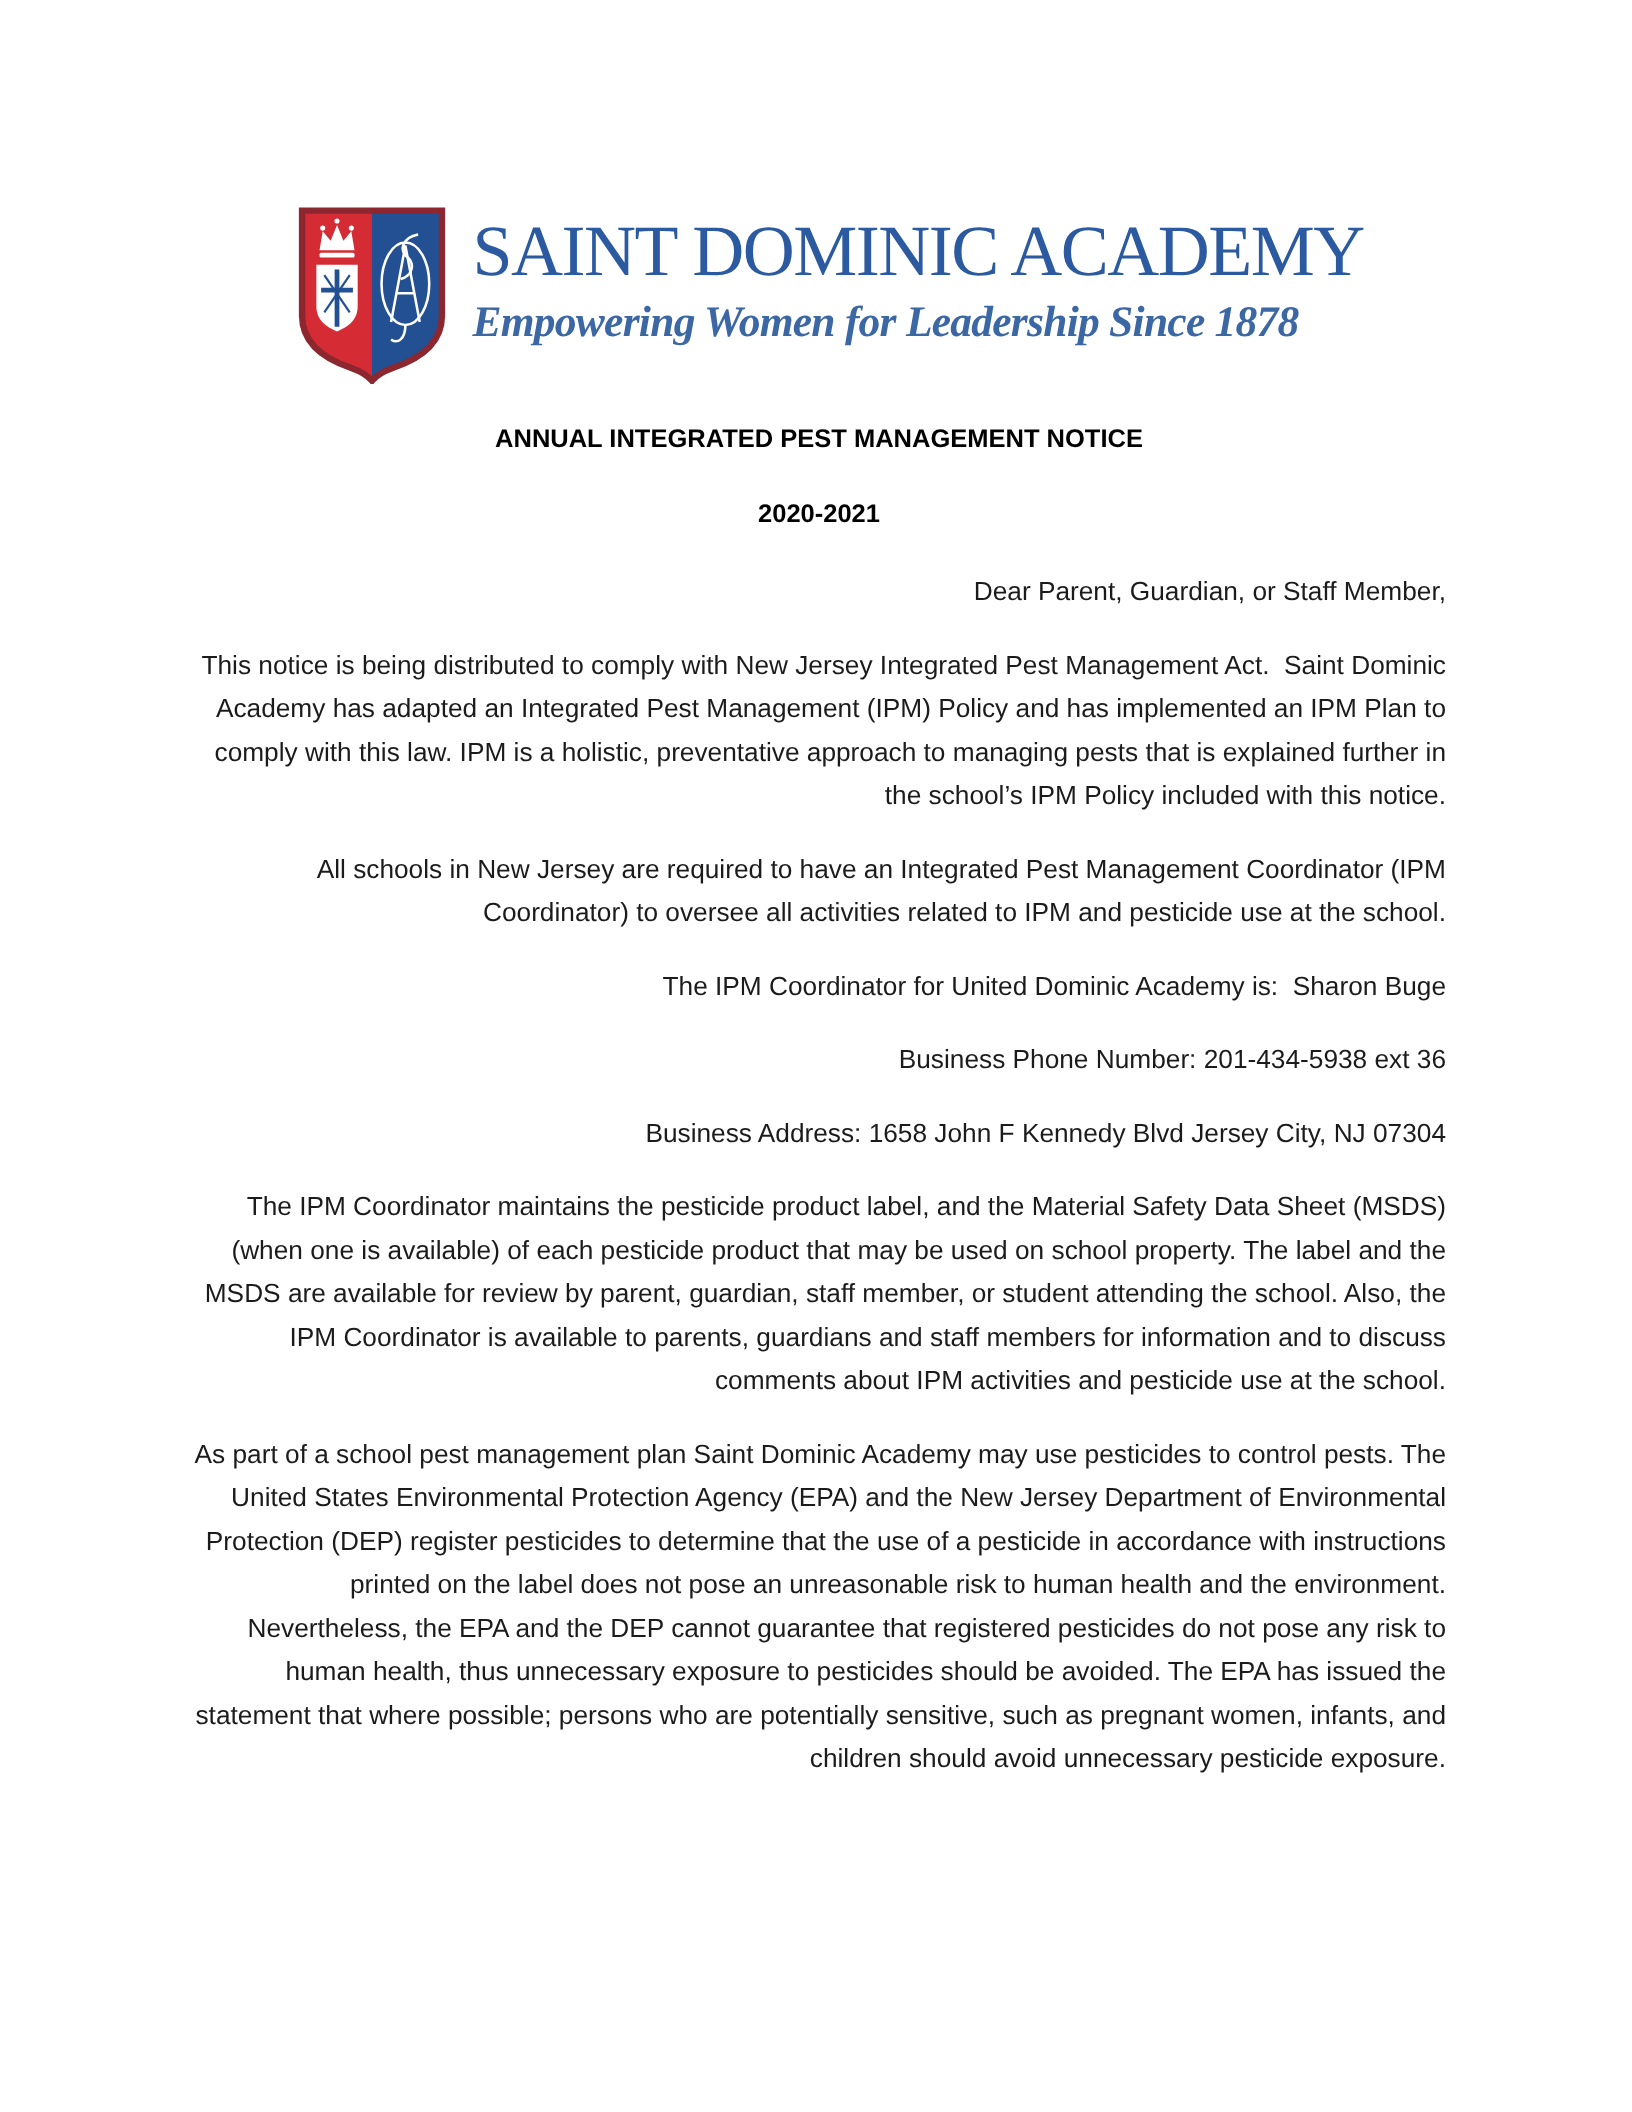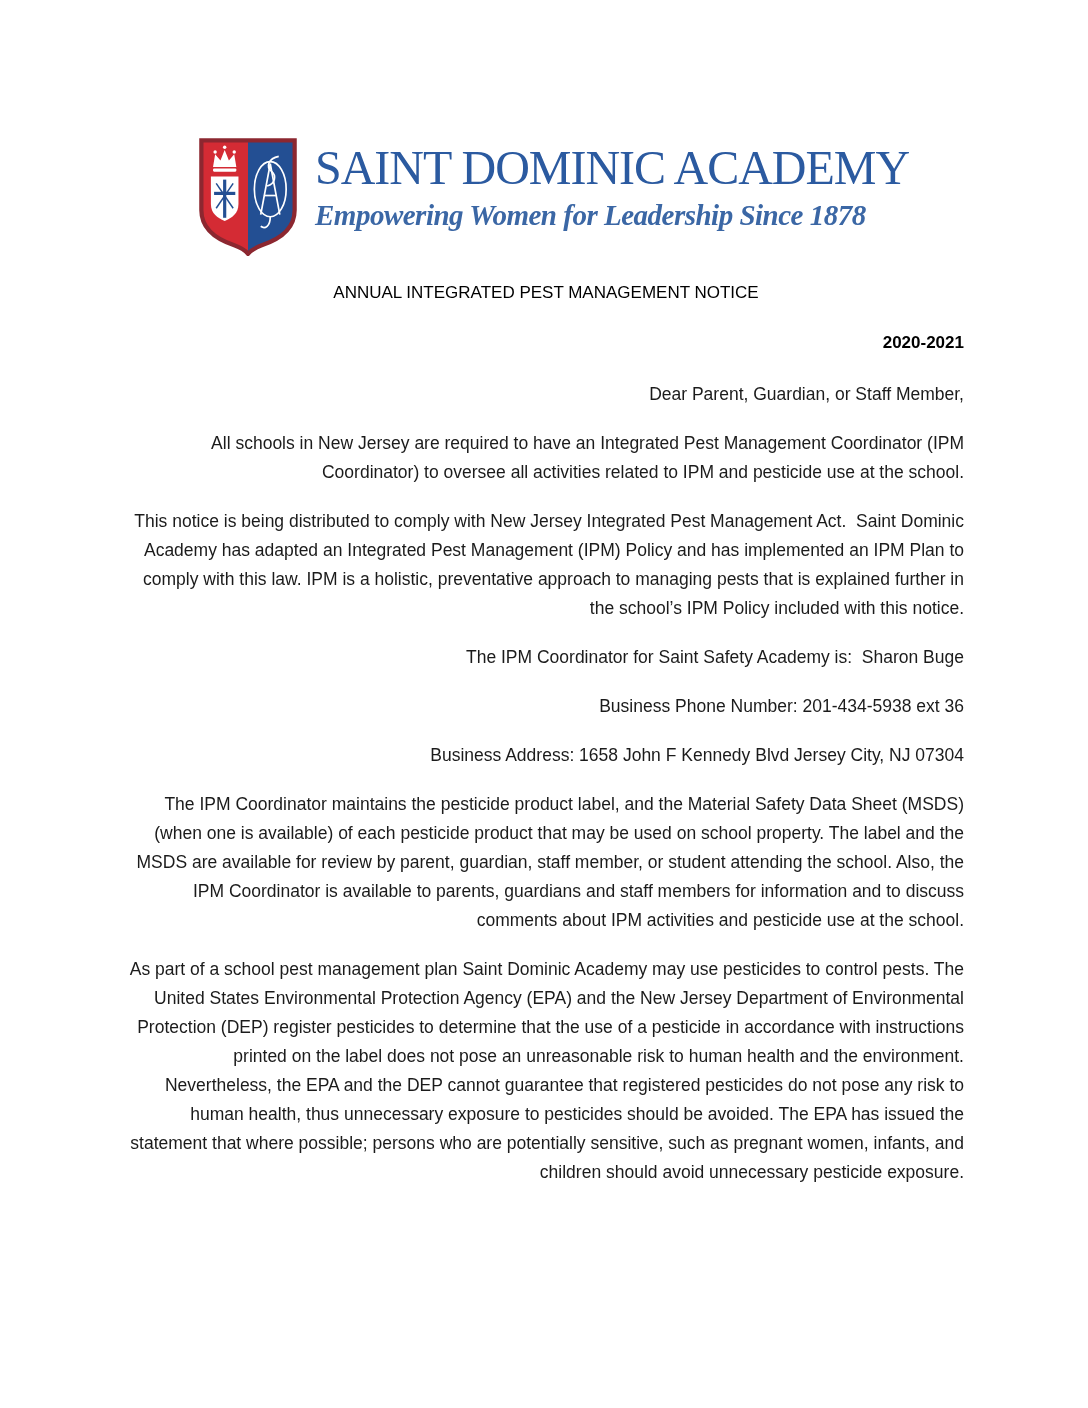--- a/index.html
+++ b/index.html
@@ -53,28 +53,28 @@
 
   
   .content {
     position: absolute;
     top: 282px;
     left: 128px;
     width: 836px;
   }
   .doc-title {
     text-align: center;
-    font-weight: normal;
+    font-weight: bold;
     font-size: 17px;
     line-height: 22px;
     color: #000000;
     margin: 0 0 28px 0;
   }
   .doc-year {
-    text-align: right;
+    text-align: center;
     font-weight: bold;
     font-size: 17px;
     line-height: 22px;
     color: #000000;
     margin: 0 0 26px 0;
   }
   .body-text p {
     margin: 0 0 20px 0;
     font-size: 17.5px;
     line-height: 29px;
@@ -134,23 +134,23 @@
       <div class="tagline">Empowering Women for Leadership Since 1878</div>
     </div>
   </div>
 
   <div class="content">
     <div class="doc-title">ANNUAL INTEGRATED PEST MANAGEMENT NOTICE</div>
     <div class="doc-year">2020-2021</div>
 
     <div class="body-text">
       <p>Dear Parent, Guardian, or Staff Member,</p>
+      <p>This notice is being distributed to comply with New Jersey Integrated Pest Management Act.  Saint Dominic Academy has adapted an Integrated Pest Management (IPM) Policy and has implemented an IPM Plan to comply with this law. IPM is a holistic, preventative approach to managing pests that is explained further in the school’s IPM Policy included with this notice.</p>
       <p>All schools in New Jersey are required to have an Integrated Pest Management Coordinator (IPM Coordinator) to oversee all activities related to IPM and pesticide use at the school.</p>
-      <p>This notice is being distributed to comply with New Jersey Integrated Pest Management Act.  Saint Dominic Academy has adapted an Integrated Pest Management (IPM) Policy and has implemented an IPM Plan to comply with this law. IPM is a holistic, preventative approach to managing pests that is explained further in the school’s IPM Policy included with this notice.</p>
-      <p>The IPM Coordinator for Saint Safety Academy is:  Sharon Buge</p>
+      <p>The IPM Coordinator for United Dominic Academy is:  Sharon Buge</p>
       <p>Business Phone Number: 201-434-5938 ext 36</p>
       <p>Business Address: 1658 John F Kennedy Blvd Jersey City, NJ 07304</p>
       <p>The IPM Coordinator maintains the pesticide product label, and the Material Safety Data Sheet (MSDS) (when one is available) of each pesticide product that may be used on school property. The label and the MSDS are available for review by parent, guardian, staff member, or student attending the school. Also, the IPM Coordinator is available to parents, guardians and staff members for information and to discuss comments about IPM activities and pesticide use at the school.</p>
       <p>As part of a school pest management plan Saint Dominic Academy may use pesticides to control pests. The United States Environmental Protection Agency (EPA) and the New Jersey Department of Environmental Protection (DEP) register pesticides to determine that the use of a pesticide in accordance with instructions printed on the label does not pose an unreasonable risk to human health and the environment. Nevertheless, the EPA and the DEP cannot guarantee that registered pesticides do not pose any risk to human health, thus unnecessary exposure to pesticides should be avoided. The EPA has issued the statement that where possible; persons who are potentially sensitive, such as pregnant women, infants, and children should avoid unnecessary pesticide exposure.</p>
     </div>
   </div>
 
 </div>
 
 </body></html>

